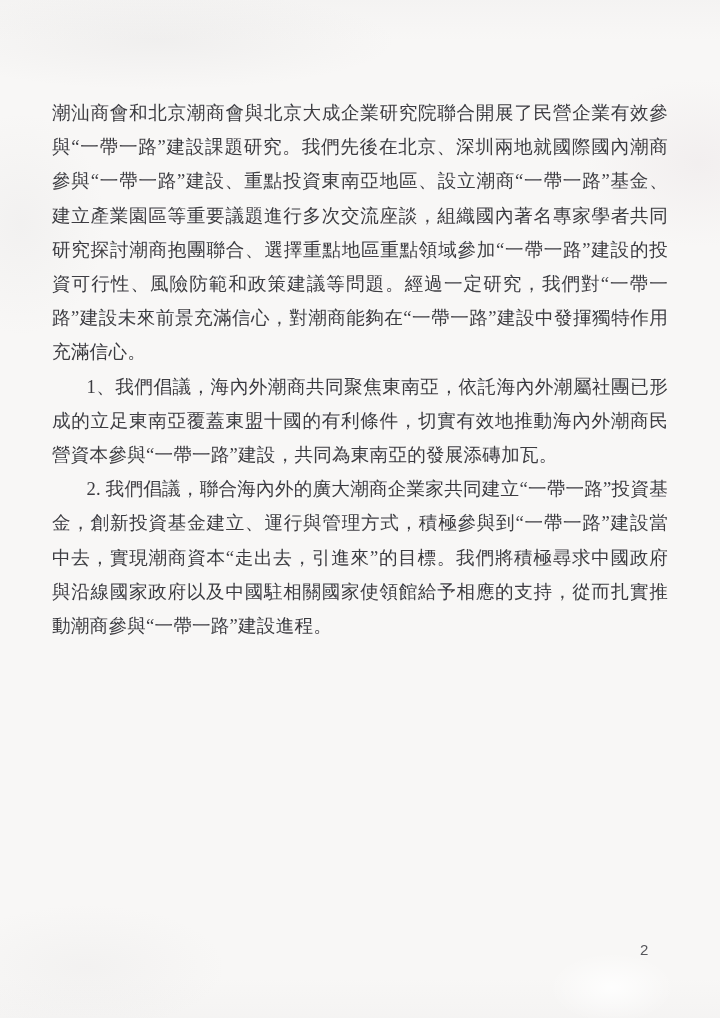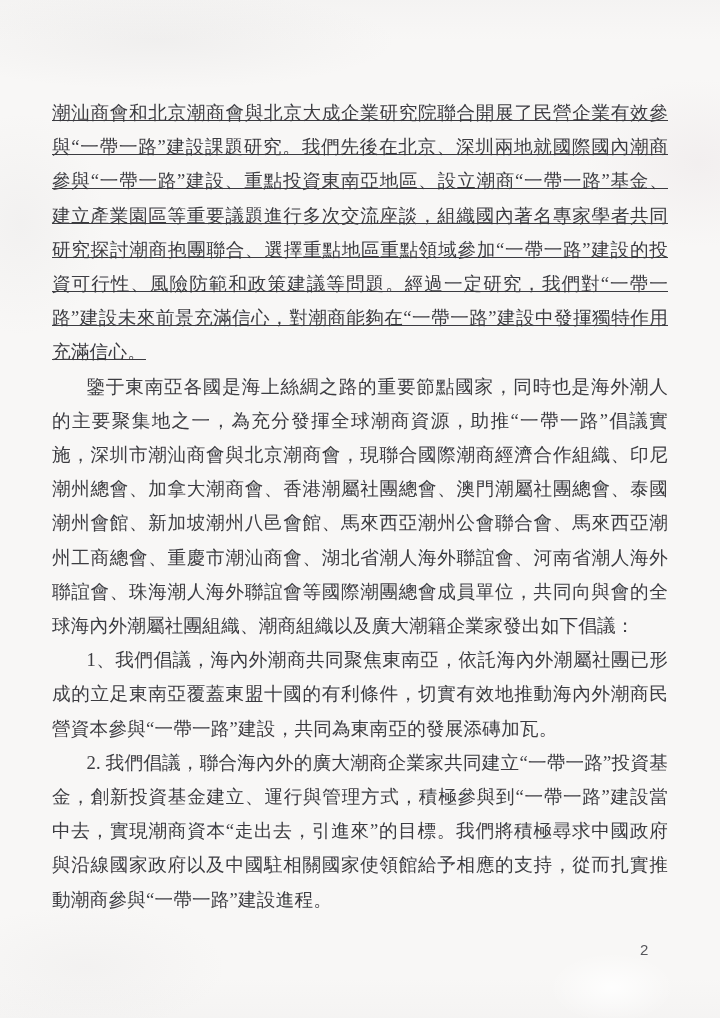--- a/index.html
+++ b/index.html
@@ -39,35 +39,33 @@
     text-align: justify;
     text-justify: inter-ideograph;
   }
   .content p {
     margin: 0;
     padding: 0;
     text-indent: 1.85em;
   }
   .content p.no-indent {
     text-indent: 0;
-    text-decoration: underline;
   }
   .page-number {
     position: absolute;
     left: 640px;
     top: 941px;
     font-size: 15px;
     color: #56565b;
     font-family: "Liberation Sans", sans-serif;
   }
 </style>
 </head>
 <body>
 
 <div class="page">
   <div class="content">
     <p class="no-indent">潮汕商會和北京潮商會與北京大成企業研究院聯合開展了民營企業有效參與“一帶一路”建設課題研究。我們先後在北京、深圳兩地就國際國內潮商參與“一帶一路”建設、重點投資東南亞地區、設立潮商“一帶一路”基金、建立產業園區等重要議題進行多次交流座談，組織國內著名專家學者共同研究探討潮商抱團聯合、選擇重點地區重點領域參加“一帶一路”建設的投資可行性、風險防範和政策建議等問題。經過一定研究，我們對“一帶一路”建設未來前景充滿信心，對潮商能夠在“一帶一路”建設中發揮獨特作用充滿信心。</p>
-    <p>鑒于東南亞各國是海上絲綢之路的重要節點國家，同時也是海外潮人的主要聚集地之一，為充分發揮全球潮商資源，助推“一帶一路”倡議實施，深圳市潮汕商會與北京潮商會，現聯合國際潮商經濟合作組織、印尼潮州總會、加拿大潮商會、香港潮屬社團總會、澳門潮屬社團總會、泰國潮州會館、新加坡潮州八邑會館、馬來西亞潮州公會聯合會、馬來西亞潮州工商總會、重慶市潮汕商會、湖北省潮人海外聯誼會、河南省潮人海外聯誼會、珠海潮人海外聯誼會等國際潮團總會成員單位，共同向與會的全球海內外潮屬社團組織、潮商組織以及廣大潮籍企業家發出如下倡議：</p>
     <p>1、我們倡議，海內外潮商共同聚焦東南亞，依託海內外潮屬社團已形成的立足東南亞覆蓋東盟十國的有利條件，切實有效地推動海內外潮商民營資本參與“一帶一路”建設，共同為東南亞的發展添磚加瓦。</p>
     <p>2. 我們倡議，聯合海內外的廣大潮商企業家共同建立“一帶一路”投資基金，創新投資基金建立、運行與管理方式，積極參與到“一帶一路”建設當中去，實現潮商資本“走出去，引進來”的目標。我們將積極尋求中國政府與沿線國家政府以及中國駐相關國家使領館給予相應的支持，從而扎實推動潮商參與“一帶一路”建設進程。</p>
   </div>
   <div class="page-number">2</div>
 </div>
 
 </body></html>

